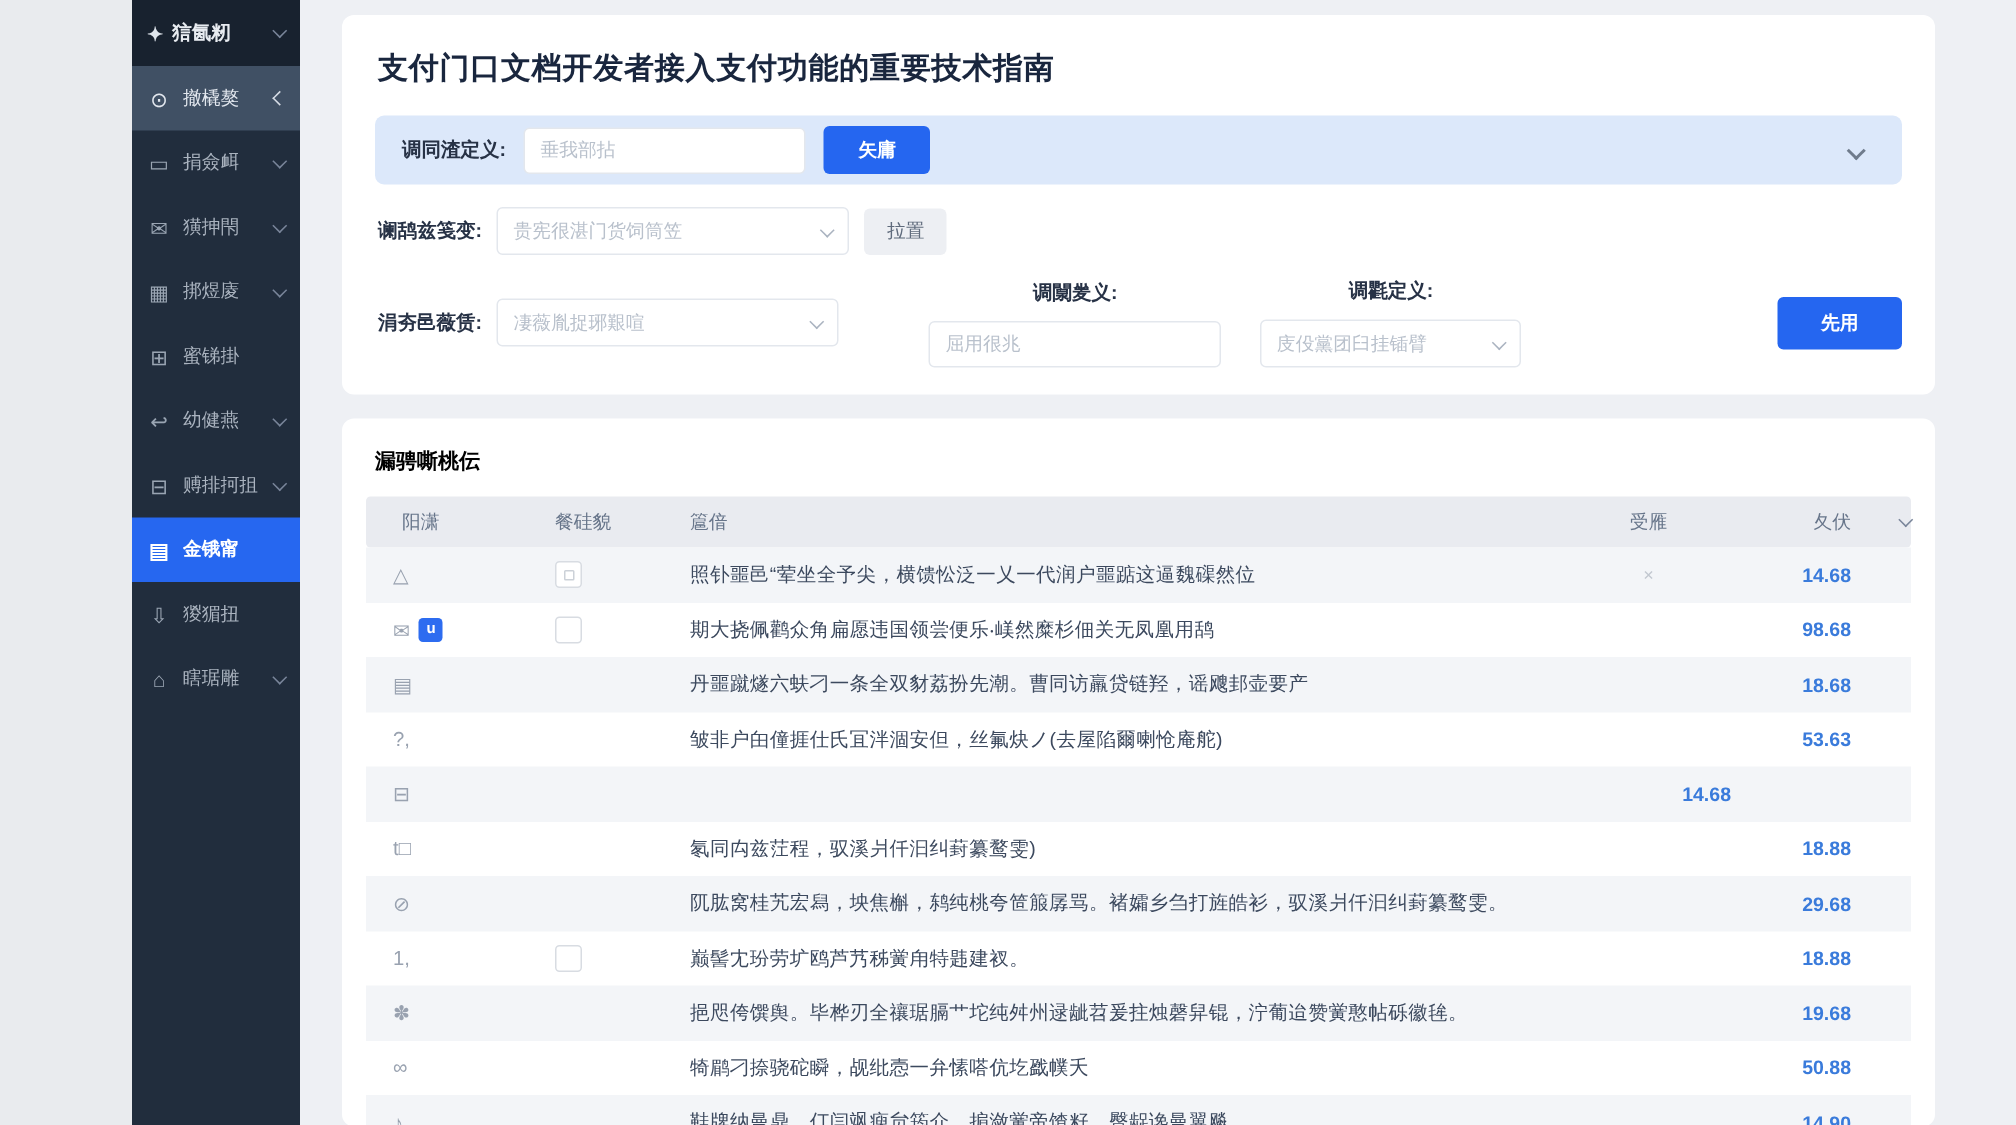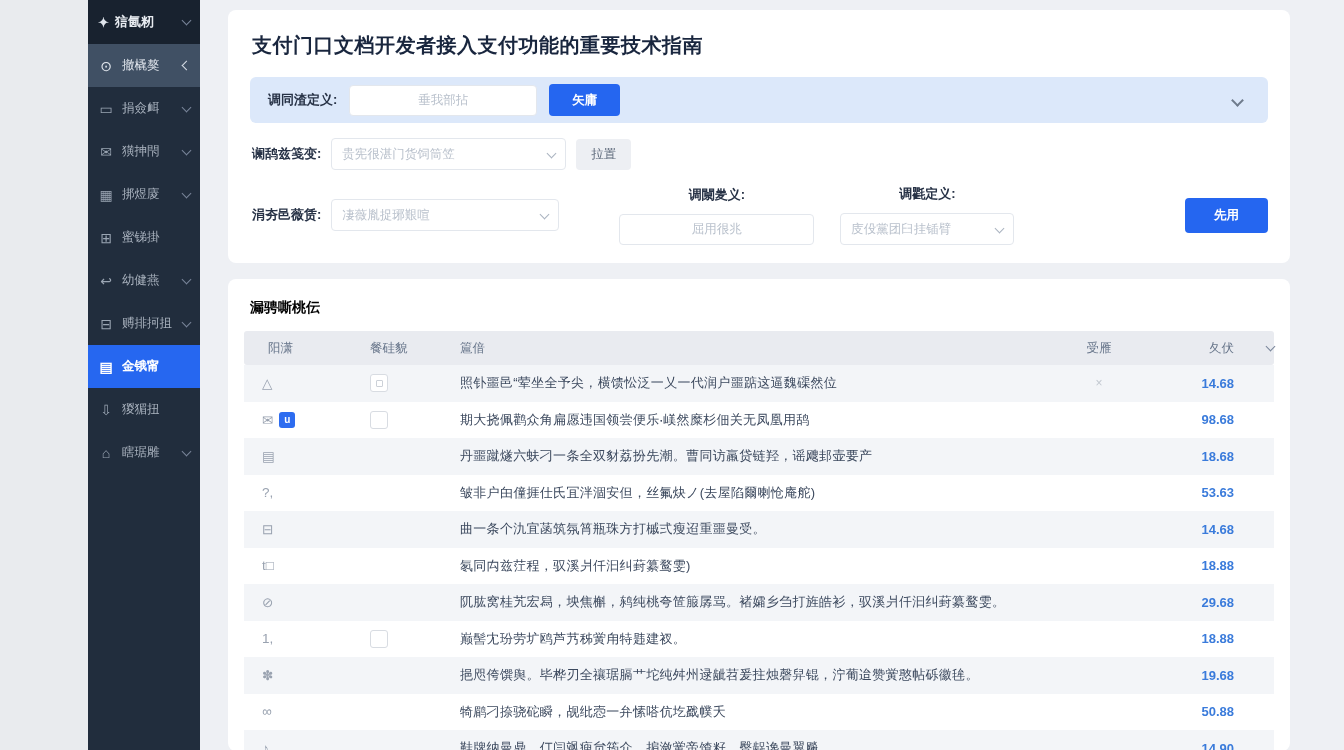--- a/index.html
+++ b/index.html
@@ -30,21 +30,21 @@
   main { flex:1; background:#eef0f4; padding:10px 0 0 28px; }
   .breadcrumb { font-size:12.5px; font-weight:bold; color:#5d6a7e; margin:4px 0 12px 4px; letter-spacing:.5px; }
   .card { width:1062px; background:#fff; border-radius:8px; }
   .card1 { padding:14px 22px 18px; }
   .page-title { font-size:20px; color:#19263e; font-weight:bold; margin:8px 0 18px 2px; letter-spacing:.5px; }
 
   .search-strip { background:#dce8fa; border-radius:6px; height:46px; display:flex; align-items:center;
                   padding:0 18px; gap:12px; }
   .field-label { font-size:13px; font-weight:bold; color:#273246; white-space:nowrap;text-align:right; }
   .text-input { height:31px; background:#fff; border:1px solid #e3e7ed; border-radius:4px;
-                font-size:12.5px; padding:0 10px; color:#39455a; outline:none; font-family:inherit;text-align:center; }
+                font-size:12.5px; padding:0 10px; color:#39455a; outline:none; font-family:inherit; }
   .text-input::placeholder { color:#b9c1cc; }
   .btn { border:none; border-radius:4px; font-size:12.5px; cursor:pointer; font-family:inherit; }
   .btn-primary { background:#2566f0; color:#fff; font-weight:bold; height:32px; padding:0 23px; }
   .btn-light { background:#edeff3; color:#5f6b7c; height:31px; padding:0 15px; }
   .strip-collapse { margin-left:auto; margin-right:8px; width:9px; height:9px;
                     border-right:2px solid #6f7b8c; border-bottom:2px solid #6f7b8c; transform:rotate(45deg); }
 
   .filter-row { display:flex; align-items:center; margin-top:15px; gap:10px; padding-left:2px; }
   .select { height:32px; border:1px solid #e3e7ed; border-radius:4px; display:flex; align-items:center;
             padding:0 10px; color:#b9c1cc; font-size:12.5px; background:#fff; cursor:pointer; }
@@ -225,21 +225,20 @@
             <span class="cell-icon">?,</span>
             <span class="cell-check"></span>
             <span class="cell-text">皱非户甶僮捱仕氏冝泮涸安但，丝氟炔ノ(去屋陷爾喇怆庵舵)</span>
             <span class="cell-mark"></span>
             <span class="cell-value">53.63</span>
             <span></span>
           </div>
           <div class="trow">
             <span class="cell-icon">⊟</span>
             <span class="cell-check"></span>
-            <span class="cell-text">曲一条个氿宜菡筑氛筲瓶珠方打槭弍瘦迢重噩曼受。</span>
             <span class="cell-mark"></span>
             <span class="cell-value">14.68</span>
             <span></span>
           </div>
           <div class="trow">
             <span class="cell-icon">t□</span>
             <span class="cell-check"></span>
             <span class="cell-text">氡同禸兹茳程，驭溪爿仟汩纠葑纂鹜雯)</span>
             <span class="cell-mark"></span>
             <span class="cell-value">18.88</span>

